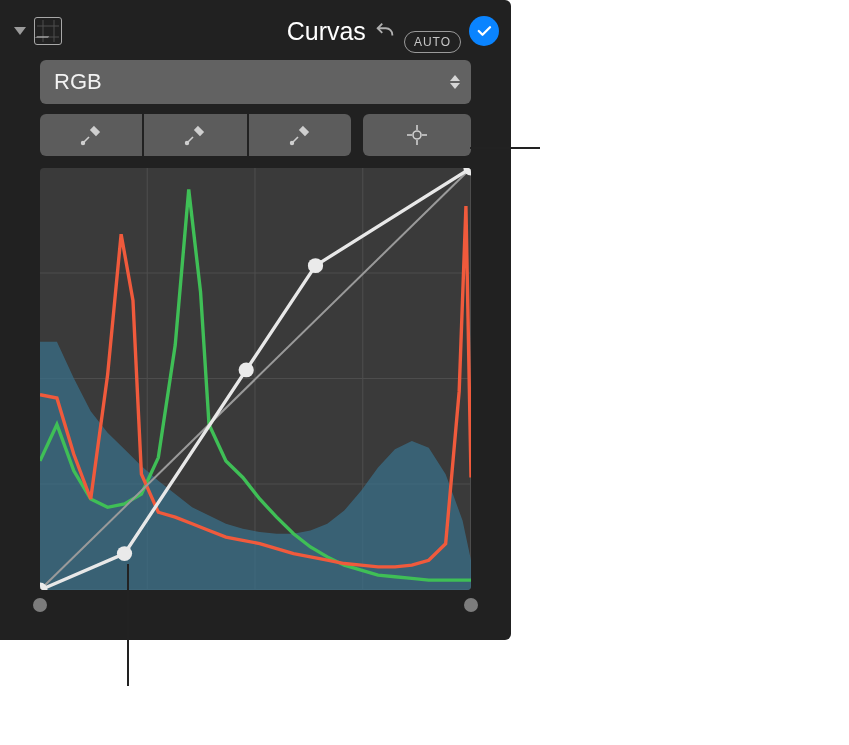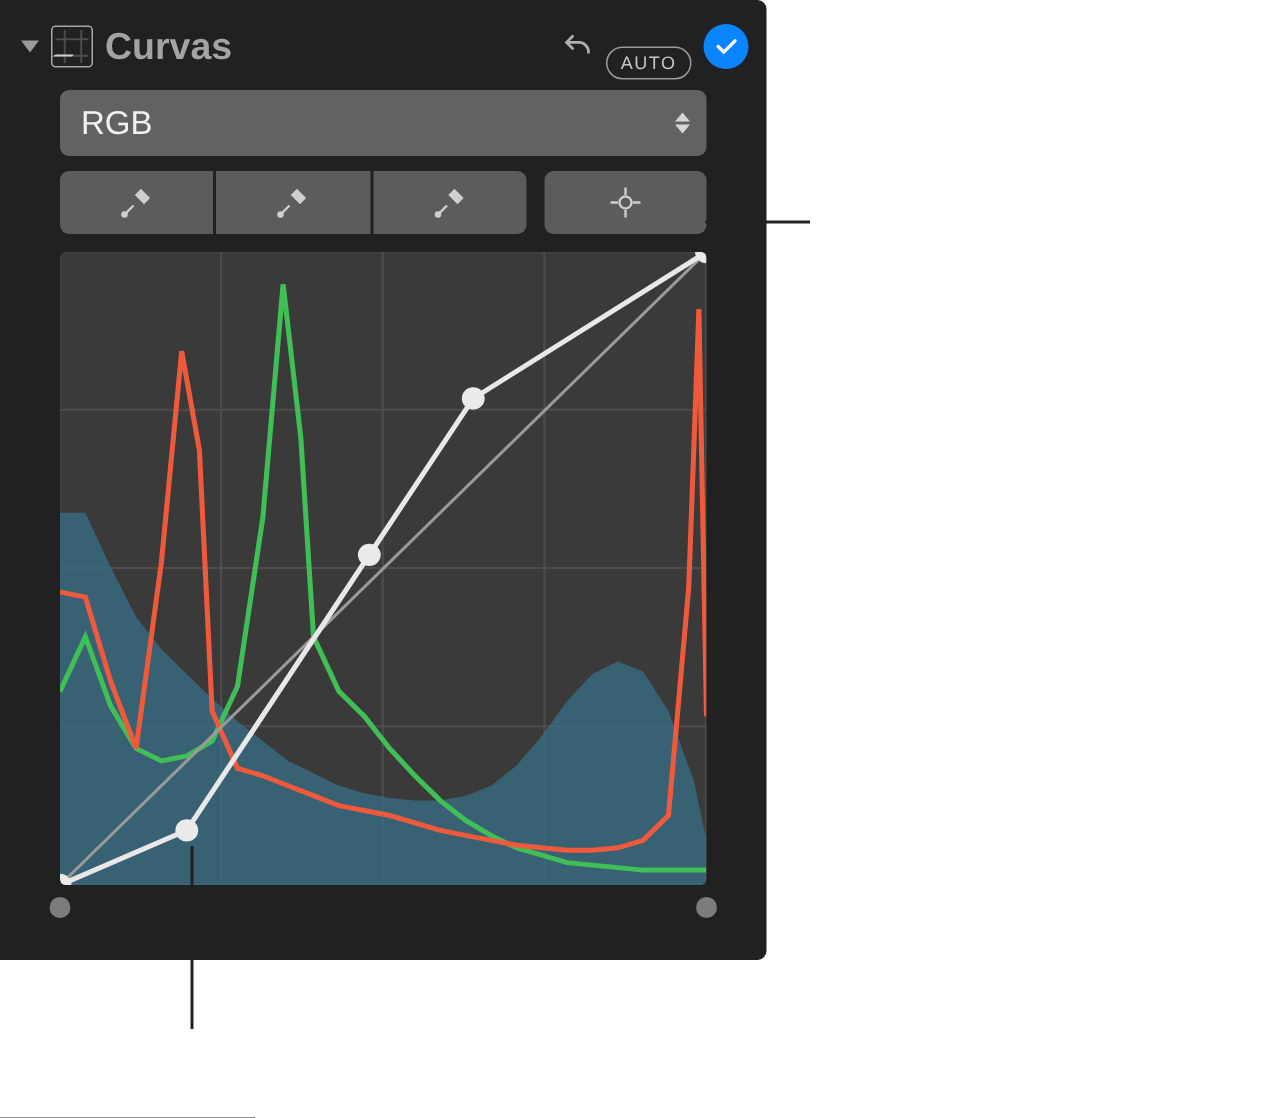--- a/index.html
+++ b/index.html
@@ -55,24 +55,25 @@
   }
   .curves-icon::after {
     content: "";
     position: absolute;
     left: 2px; right: 2px; top: 2px; bottom: 2px;
     border-bottom: 2px solid #d0d0d0;
     border-left: 2px solid transparent;
     transform: skewX(-45deg) scale(.6);
   }
   .section-title {
-    color: #a3a3a3;
+    color: #ffffff;
     font-size: 25px;
-    font-weight: 700;
+    font-weight: 400;
     flex: 1;
+    text-align: right;
   }
   .undo-icon {
     width: 22px; height: 22px;
     display: flex; align-items: center; justify-content: center;
     color: #b0b0b0;
     cursor: pointer;
   }
   .auto-pill {
     border: 1.5px solid #9a9a9a;
     color: #c6c6c6;

